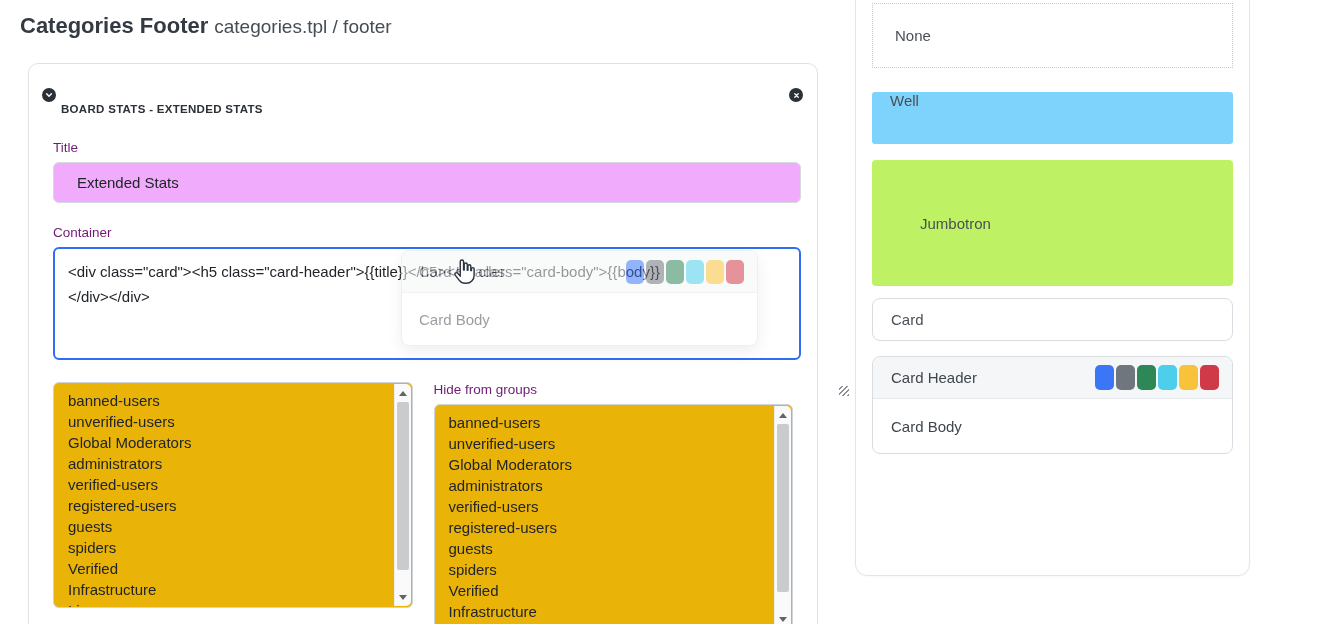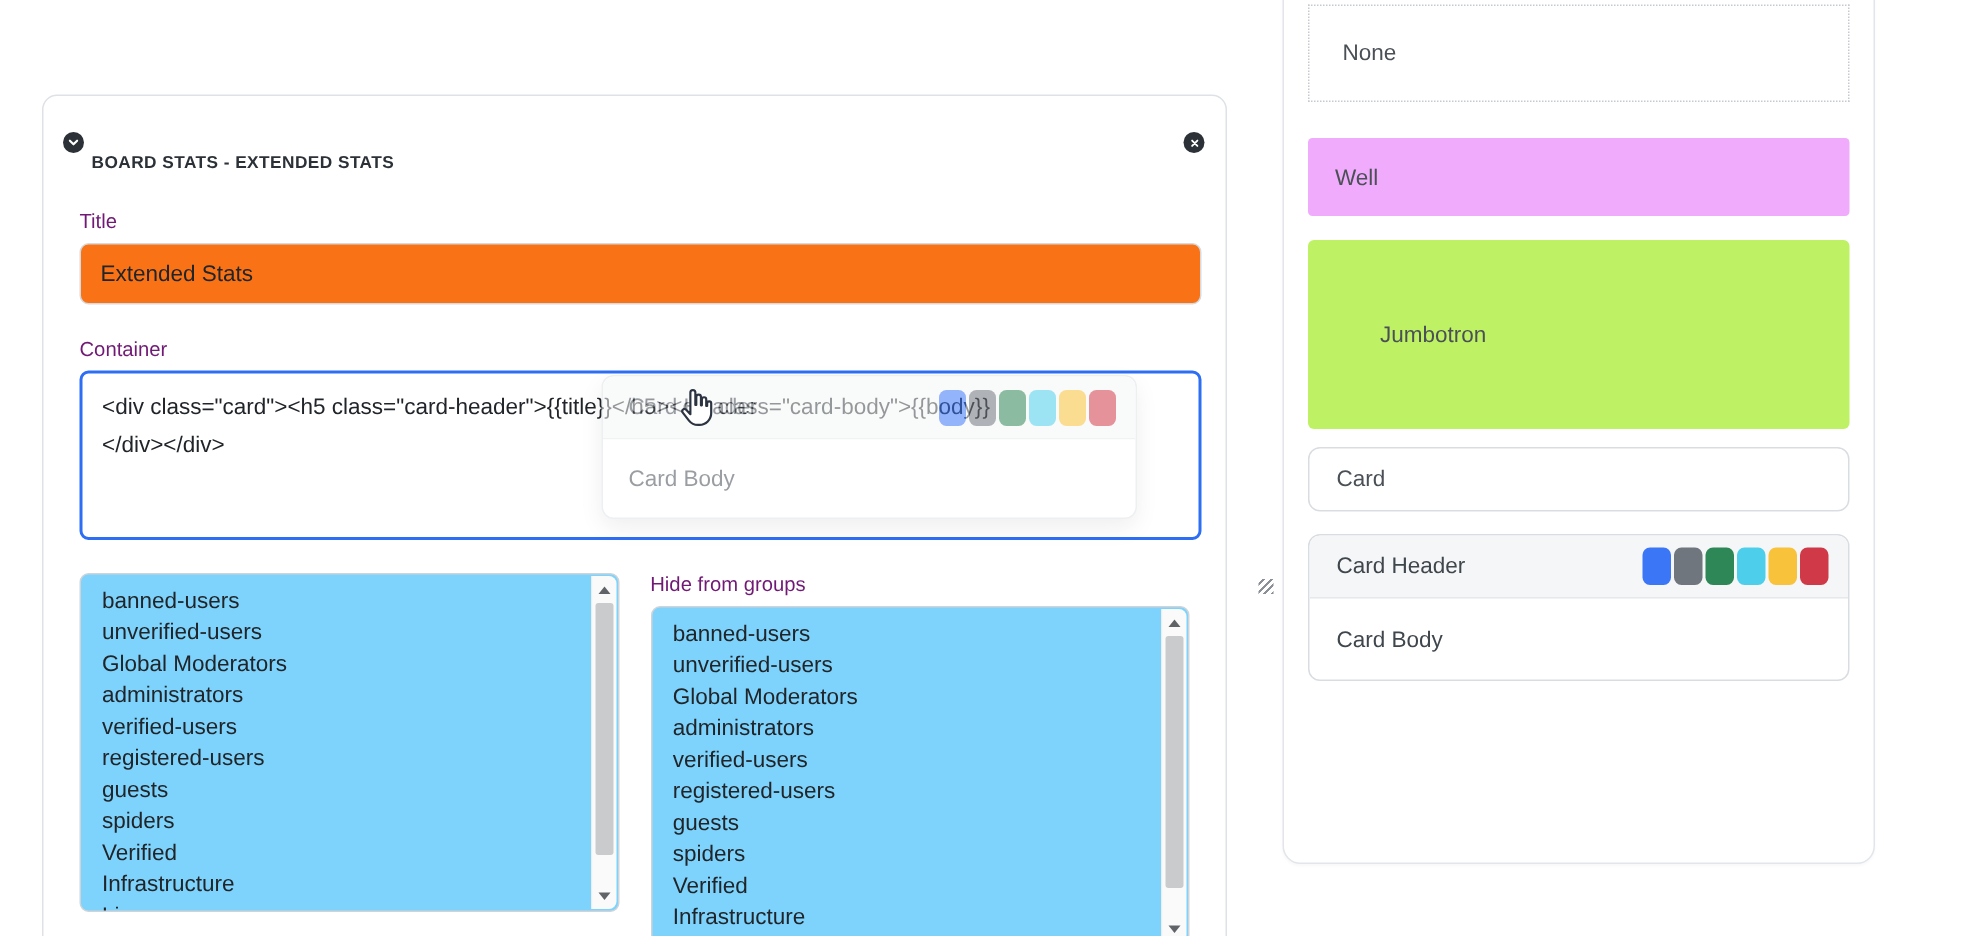--- a/index.html
+++ b/index.html
@@ -21,34 +21,34 @@
   .panel-title { font-size:11.5px; font-weight:700; letter-spacing:.3px; color:#2b3137;margin-top:28px; }
   .circle-icon { width:14px; height:14px; border-radius:50%; background:#2b3137;
                  display:inline-flex; align-items:center; justify-content:center;
                  color:#fff; flex:0 0 auto; }
   .circle-icon svg { display:block; }
 
   .panel-body { padding:16px 24px 24px 24px; }
   .field-label { font-size:13.5px; color:#701a75; margin-bottom:7px; }
 
   .text-input { width:748px; height:41px; border:1px solid #d5dadf; border-radius:6px;
-                background:#f97316; font-size:15px; color:#212529; padding:0 13px;
+                background:#f0abfc; font-size:15px; color:#212529; padding:0 23px;
                 font-family:"Liberation Sans", sans-serif; display:flex; align-items:center; }
 
   .container-label { margin-top:22px; }
   .code-area { position:relative; width:748px; height:113px; border:2px solid #2e6ef5;
                border-radius:6px; background:#fff; padding:10px 13px;
                font-size:15px; line-height:25px; color:#212529; white-space:pre-wrap; }
   .resize-grip { position:absolute; right:3px; bottom:3px; width:10px; height:10px;
                  background:repeating-linear-gradient(135deg, transparent 0 2px, #8a9096 2px 3.5px); }
 
   .groups-row { display:flex; gap:21px; margin-top:22px; }
   .group-col { flex:1 1 0; }
   .listbox { position:relative; height:226px; border:1px solid #cfd4d9; border-radius:6px;
-             background:#7dd3fc; overflow:hidden; padding:7px 22px 0 0; }
+             background:#eab308; overflow:hidden; padding:7px 22px 0 0; }
   .opt { font-size:15px; line-height:21px; padding-left:14px; color:#212529; white-space:nowrap; }
   
   .vscroll { position:absolute; top:1px; right:1px; bottom:1px; width:17px;
              background:#fafafa; border-left:1px solid #ededed; border-radius:0 5px 5px 0; }
   .vscroll .arrow { position:absolute; left:0; width:16px; height:16px;
                     display:flex; align-items:center; justify-content:center; }
   .vscroll .arrow.up { top:1px; }
   .vscroll .arrow.down { bottom:1px; }
   .tri-up { width:0; height:0; border-left:4px solid transparent; border-right:4px solid transparent;
             border-bottom:5px solid #606468; }
@@ -75,42 +75,45 @@
 
   .cursor-hand { position:absolute; left:452px; top:258px; z-index:6; }
 
   
   .sidebar { position:absolute; left:855px; top:-14px; width:395px; height:590px;
              background:#fff; border:1px solid #e2e6ea; border-radius:12px;
              padding:16px 16px 34px 16px; box-shadow:0 1px 2px rgba(0,0,0,.03); }
   .sb-item { font-size:15px; color:#4a5056; }
   .sb-none { height:65px; border:1px dotted #c6cacf; display:flex; align-items:center;
              padding-left:22px; margin-bottom:24px; }
-  .sb-well { height:52px; background:#f0abfc; border-radius:3px; display:flex;
-             align-items:center; padding-left:18px; margin-bottom:16px; }
+  .sb-well { height:52px; background:#7dd3fc; border-radius:3px; display:flex;
+             padding-left:18px; margin-bottom:16px; }
   .sb-jumbotron { height:126px; background:#bef264; border-radius:4px; display:flex;
                   align-items:center; padding-left:48px; margin-bottom:12px; }
   .sb-card { height:43px; background:#fff; border:1px solid #d9dde1; border-radius:8px;
              display:flex; align-items:center; padding-left:18px; margin-bottom:15px; }
   .sb-cardwidget { border:1px solid #d9dde1; border-radius:8px; margin-bottom:18px;
                    background:#fff; overflow:hidden; }
   .sb-cardwidget .hdr { height:42px; background:#f5f6f7; border-bottom:1px solid #e6e9ec;
                         display:flex; align-items:center; justify-content:space-between;
                         padding:0 13px 0 18px; color:#3f464c; font-size:15px; }
   .sb-cardwidget .bdy { height:54px; display:flex; align-items:center; padding-left:18px;
                         color:#3f464c; font-size:15px; }
   .sb-alert { height:56px; background:#d5f0f8; border-radius:8px; display:flex;
               align-items:center; justify-content:space-between;
               padding:0 13px 0 22px; color:#3c4a52; font-size:15px; }
 </style>
 </head>
 <body>
 
 <div class="page">
 
+  <div class="page-header">
+    <span class="page-title">Categories Footer</span><span class="page-subtitle">categories.tpl / footer</span>
+  </div>
 
   <div class="main-card">
     <div class="panel-header">
       <div class="panel-header-left">
         <span class="circle-icon">
           <svg width="8" height="8" viewBox="0 0 10 10">
               <polyline points="2,3.5 5,6.5 8,3.5" fill="none" stroke="#fff" stroke-width="1.8" stroke-linecap="round" stroke-linejoin="round"></polyline>
             </svg>
         </span>
         <span class="panel-title">BOARD STATS - EXTENDED STATS</span>

